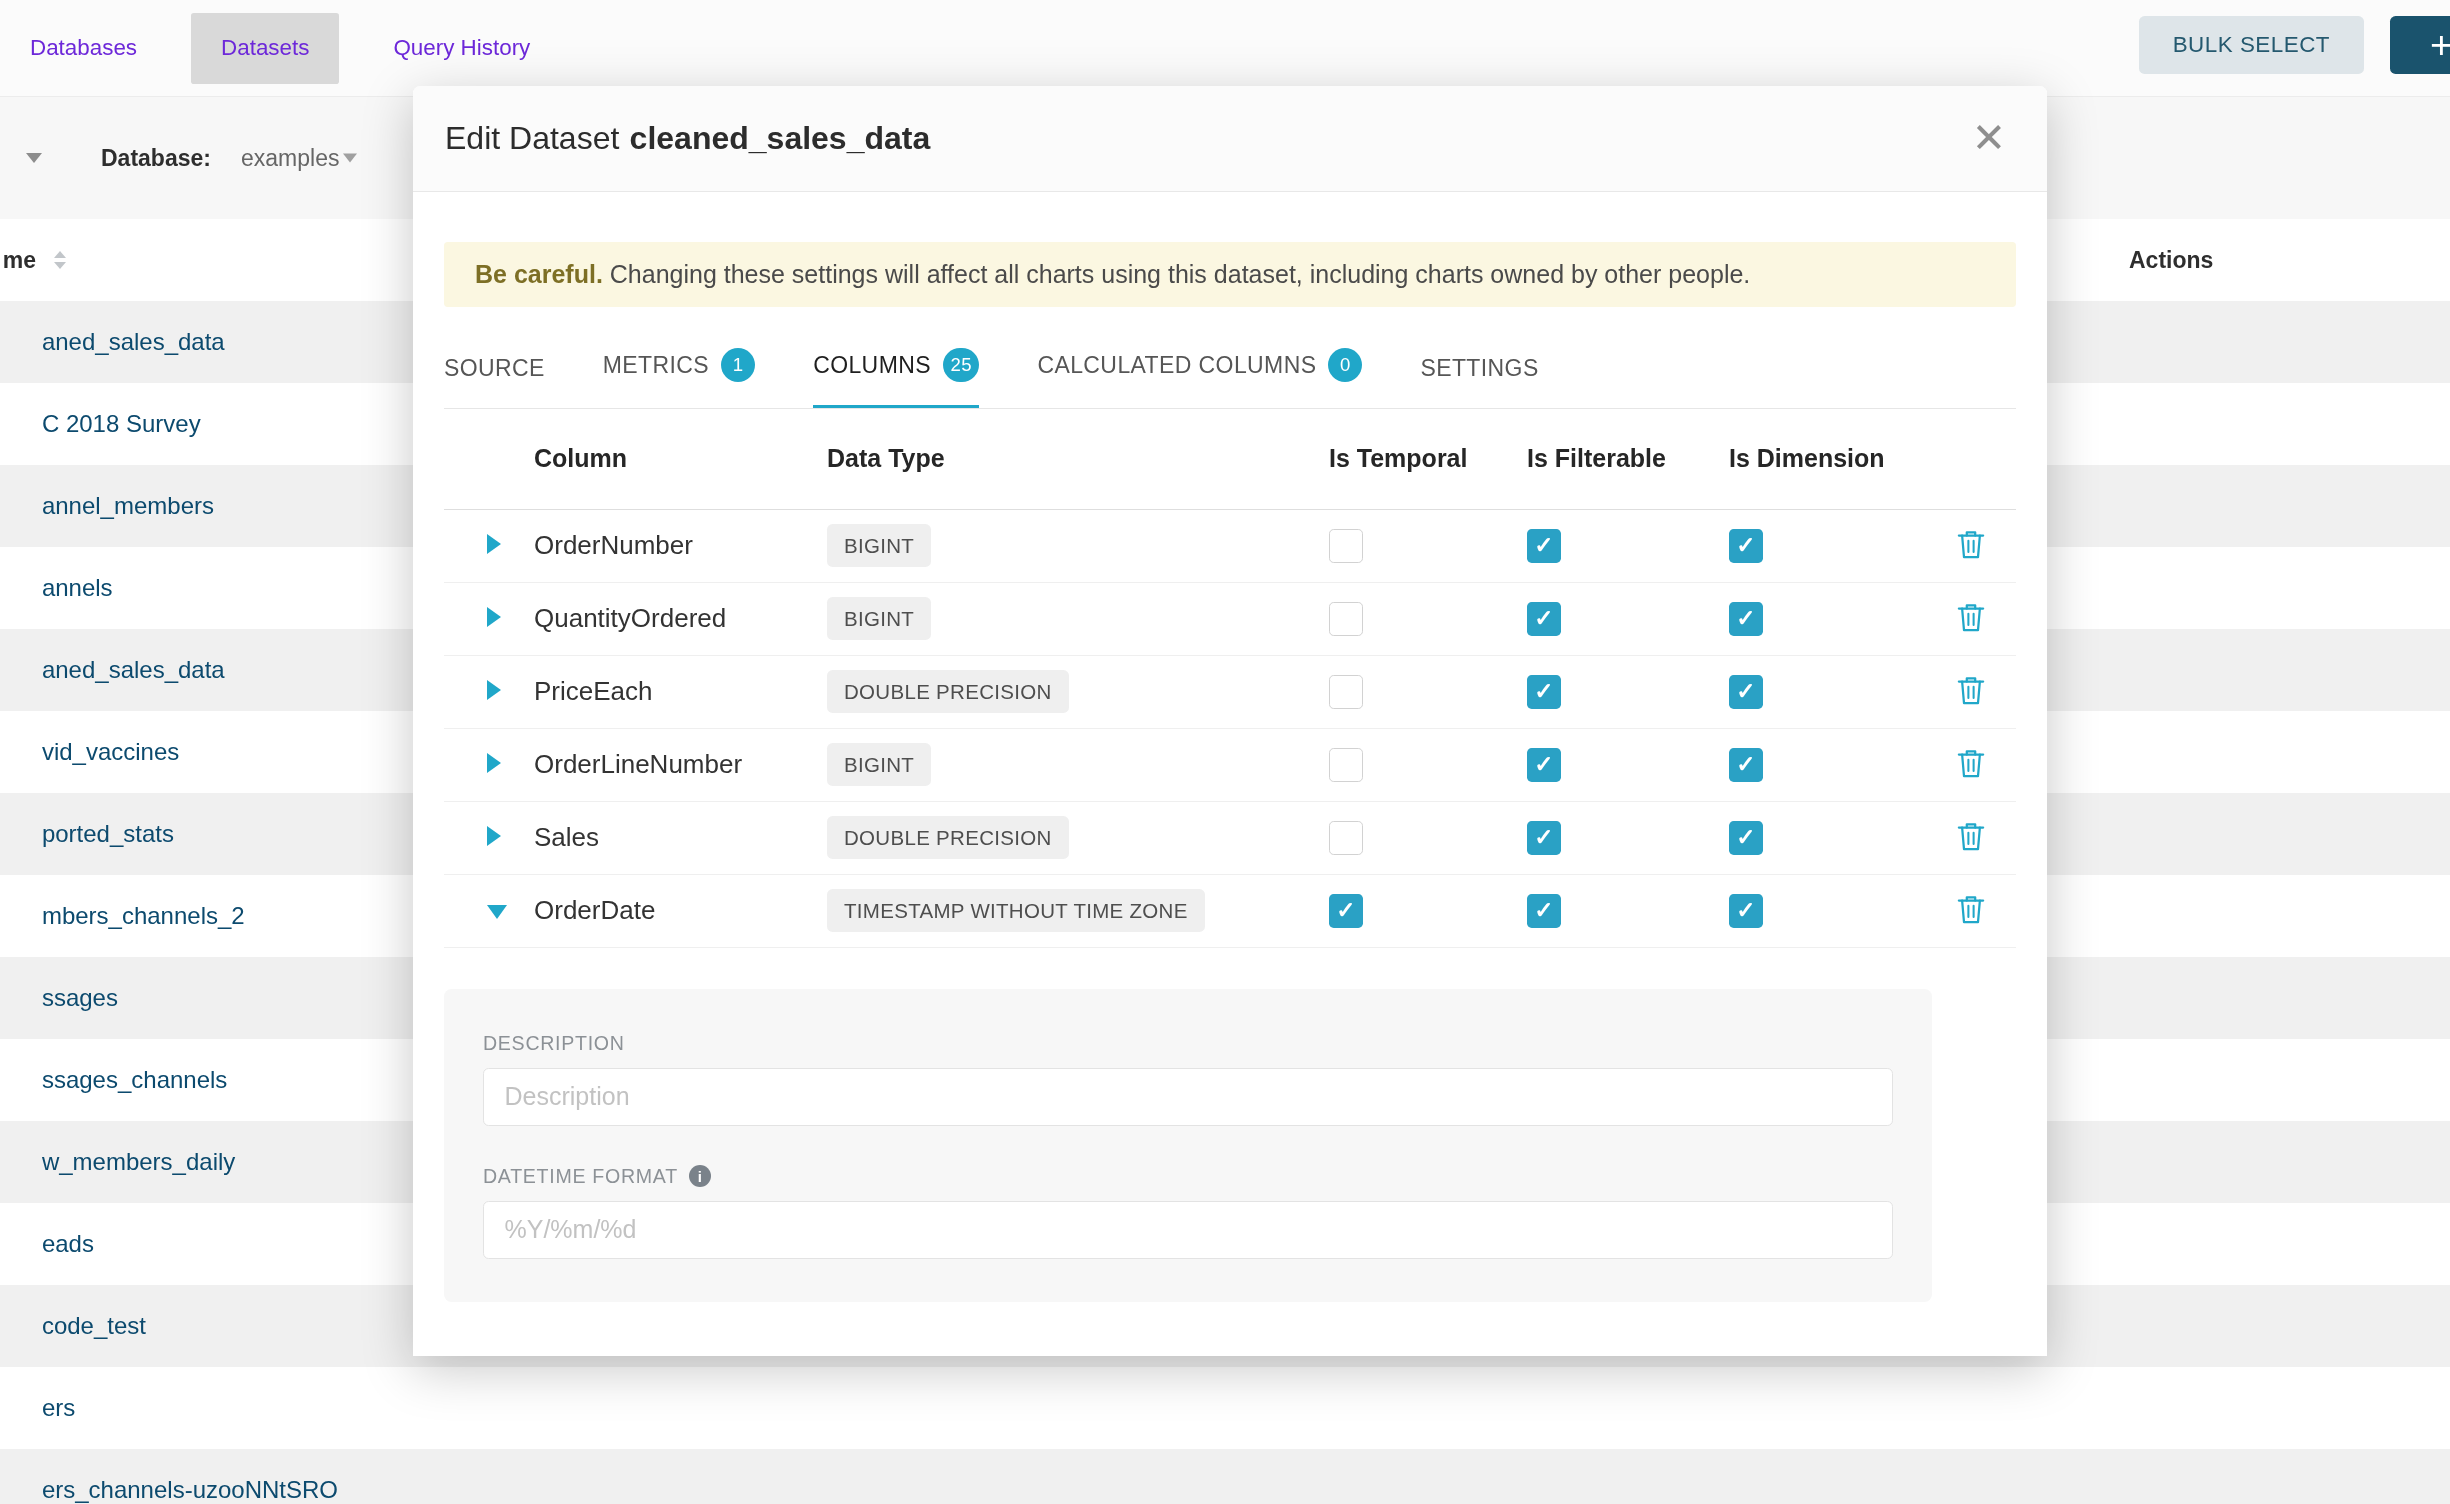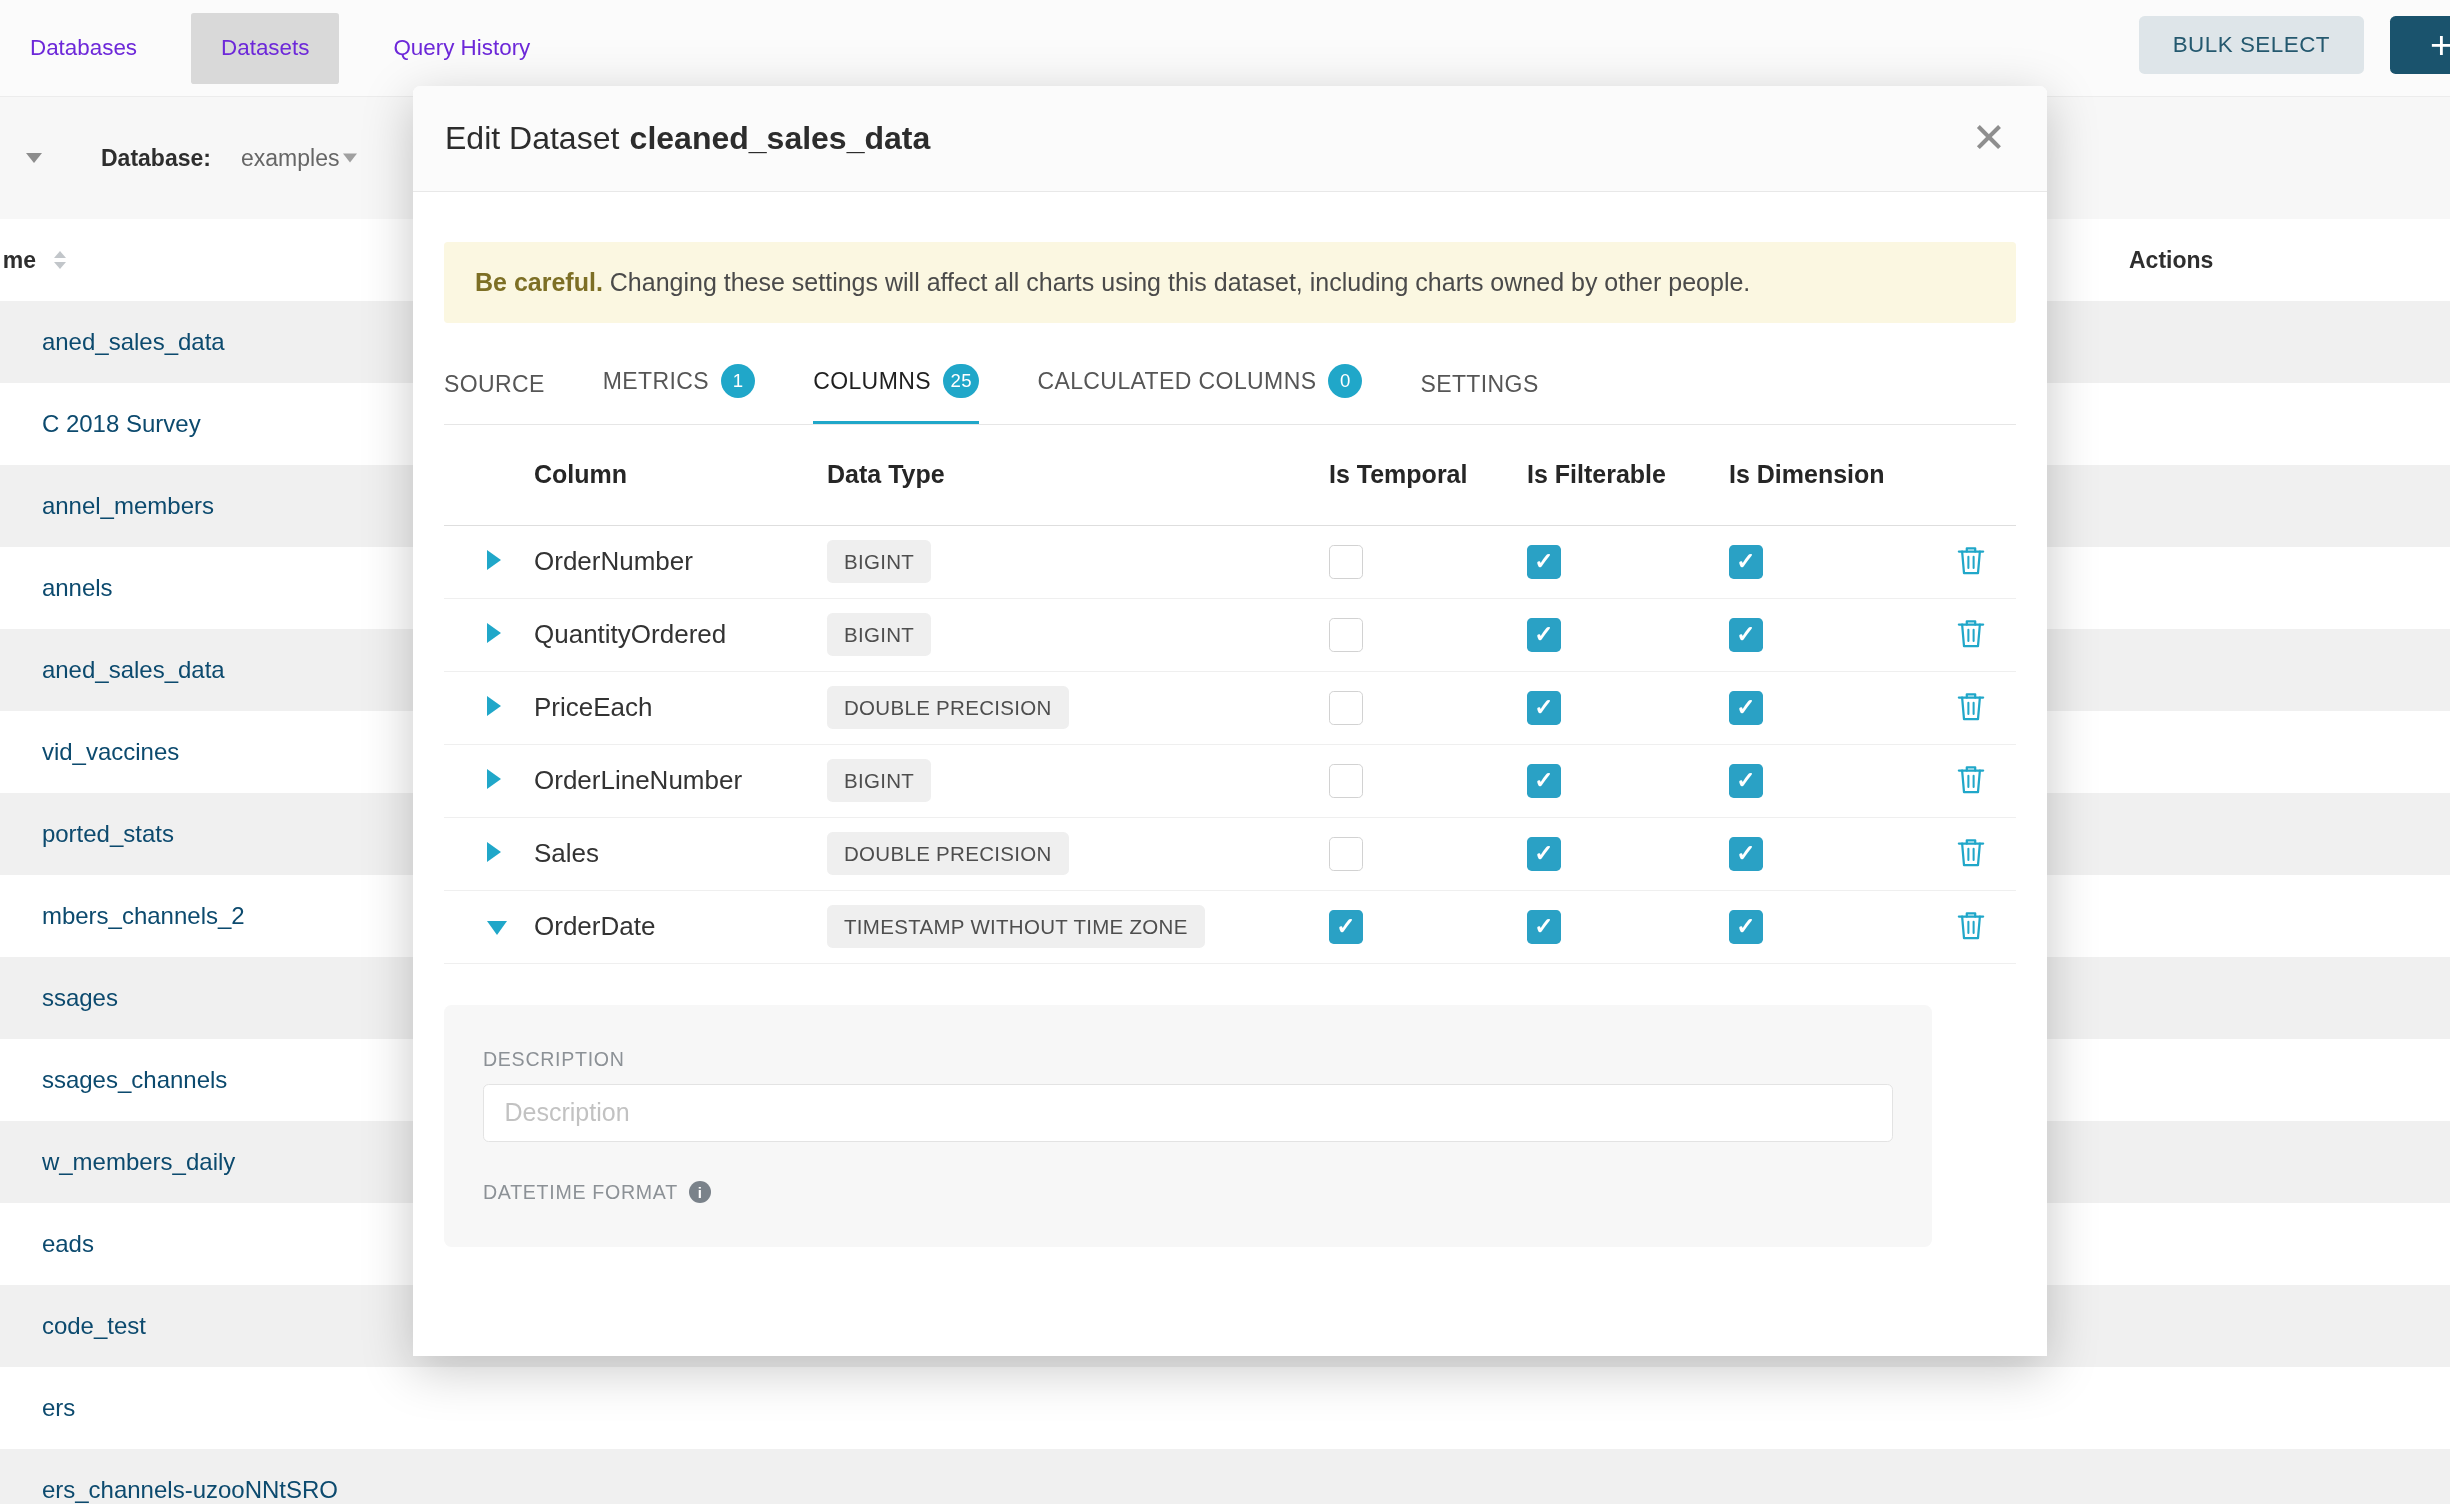--- a/index.html
+++ b/index.html
@@ -68,21 +68,21 @@
   }
   .title-name { font-weight:bold; margin-left:10.3px; }
   .modal-close {
     position:absolute; right:28px; top:50%; transform:translateY(-50%);
     font-size:41px; color:#8e8e8e; background:none; border:none; cursor:pointer; font-family:inherit; line-height:1;
     padding:5.6px 13px;
   }
   .modal-body { padding:0 31px; position:relative; }
 
   .warning {
-    margin-top:50px; background:#fbf7e1; border-radius:3.7px; padding:25px 31px;
+    margin-top:50px; background:#fbf7e1; border-radius:3.7px; padding:17px 31px;
     font-size:25px; color:#4a4a4a; line-height:1.25;
   }
   .warn-bold { font-weight:bold; color:#7d6f25; }
 
   .tabs { display:flex; align-items:flex-end; margin-top:41px; border-bottom:0.9px solid #e6e6e6; }
   .tab {
     display:flex; align-items:center; margin-right:58px; padding-bottom:22.4px;
     font-size:23px; color:#565656; letter-spacing:0.4px; border-bottom:3.7px solid transparent; cursor:pointer; white-space:nowrap;
   }
   .tab.active { color:#1f1f1f; border-bottom-color:#20a7c9; }
@@ -418,17 +418,18 @@
     <div class="panel">
       <div class="fgroup">
         <div class="flabel">DESCRIPTION</div>
         <input class="finput" placeholder="Description" style="">
       </div>
       <div class="fgroup">
         <div class="flabel">
           <span>DATETIME FORMAT</span>
           <span class="info-icon">i</span>
         </div>
+        <input class="finput" placeholder="%Y/%m/%d" style="">
       </div>
     </div>
   </div>
 </div>
 
 
 </body></html>

